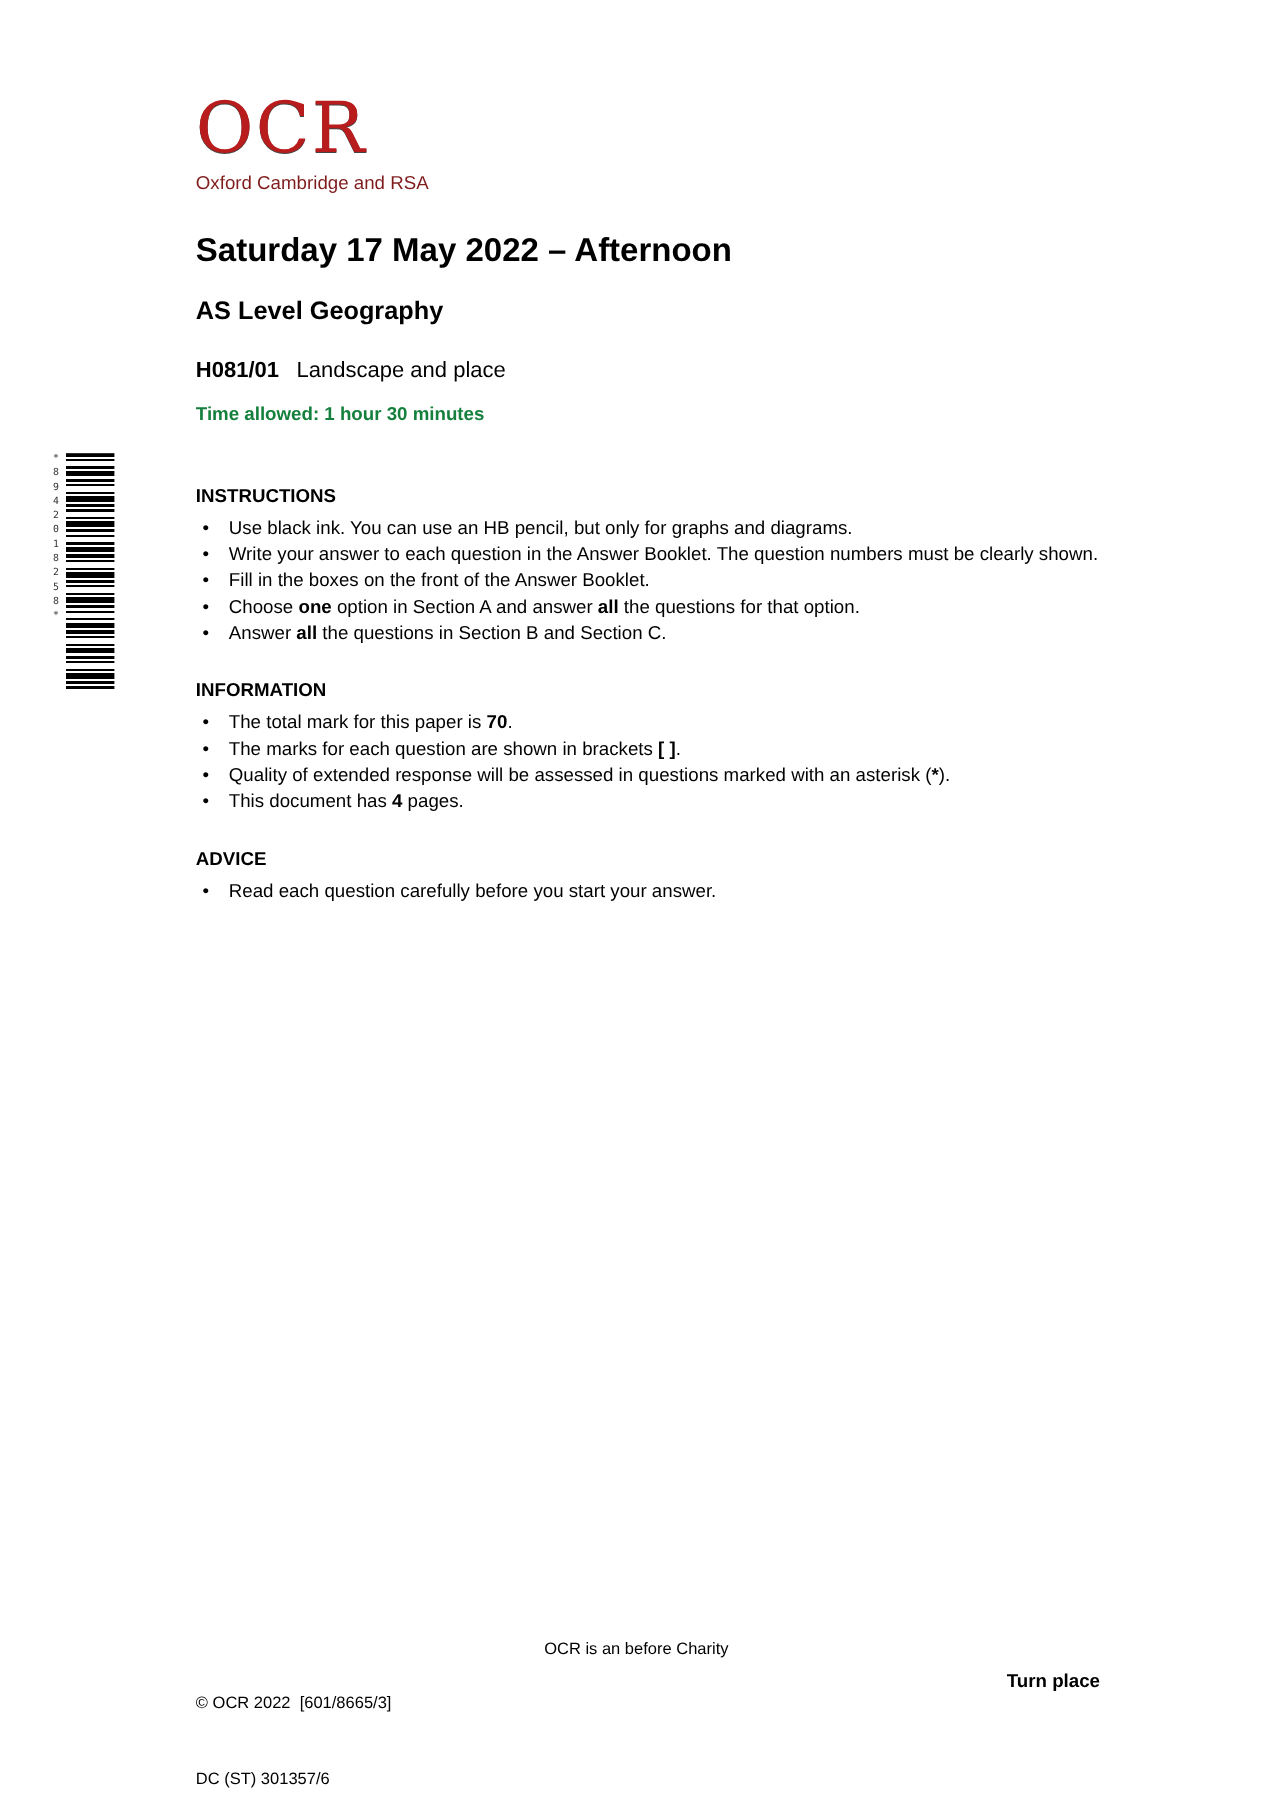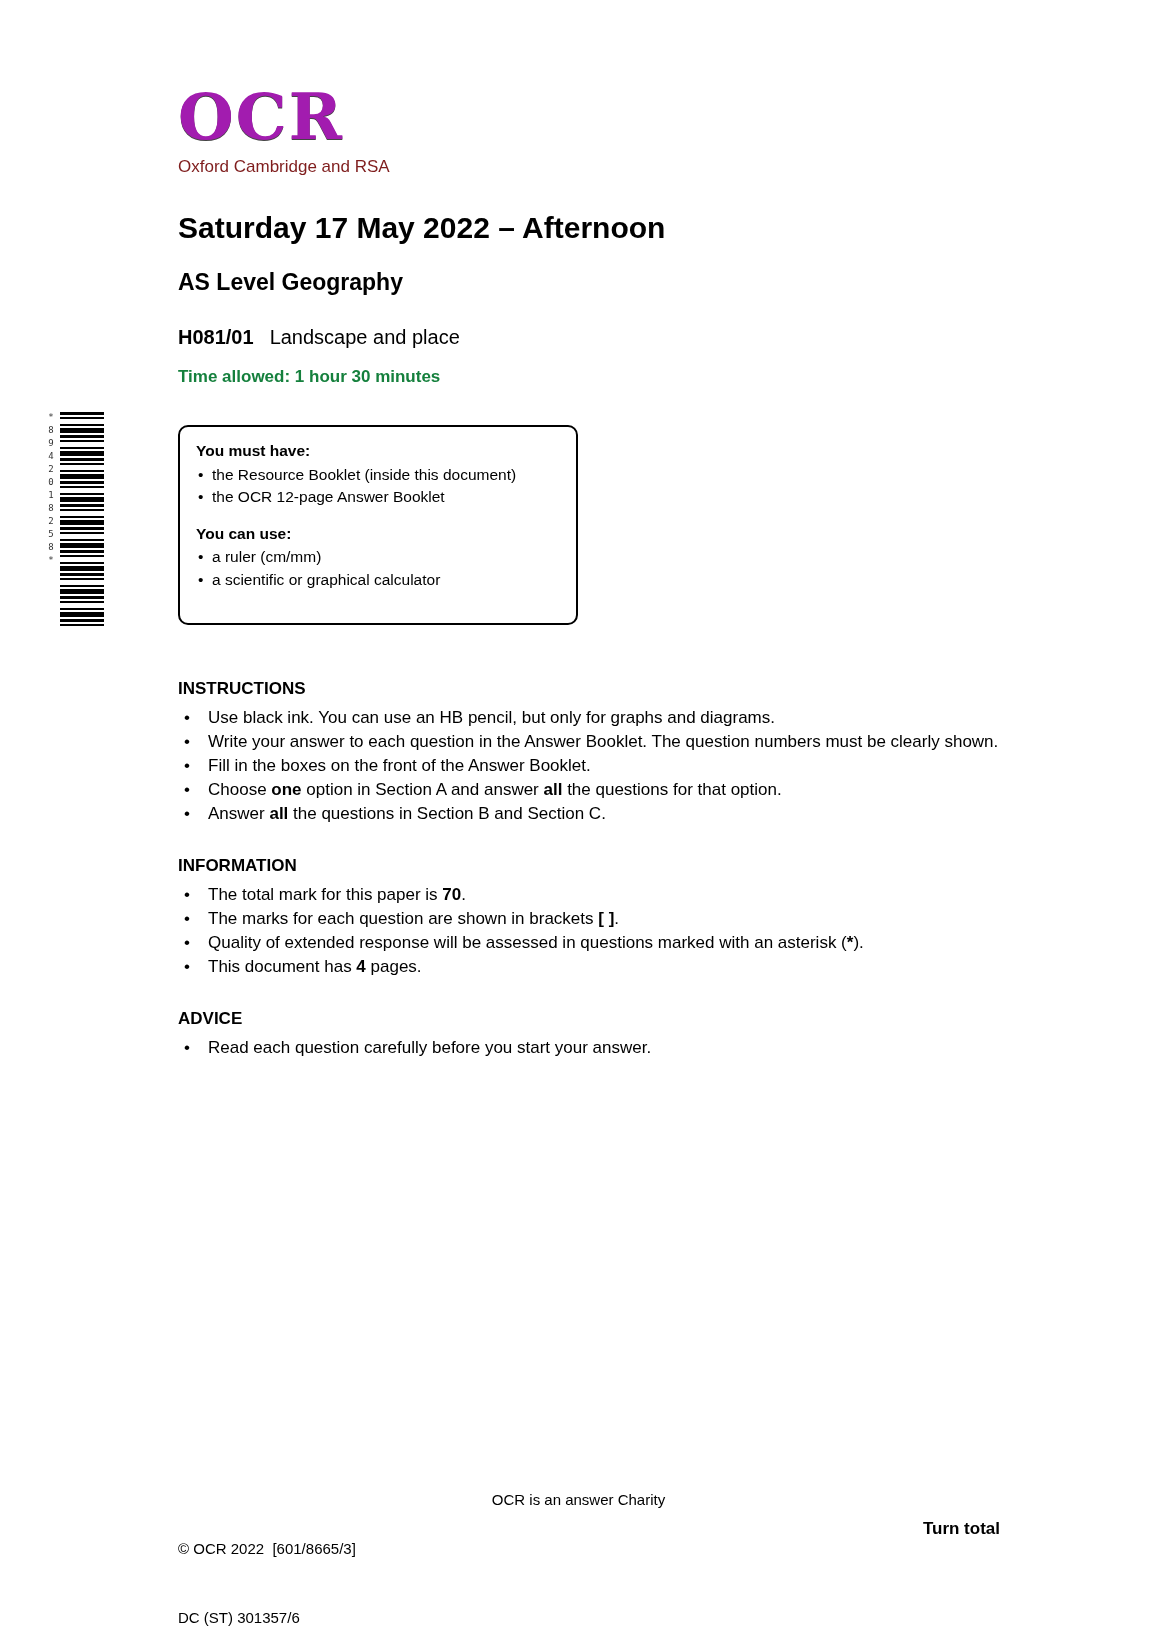--- a/index.html
+++ b/index.html
@@ -15,25 +15,25 @@
     overflow: hidden;
   }
   .content {
     margin-left: 178px;
     width: 822px;
     padding-top: 85px;
   }
   
   .logo {
     font-family: "DejaVu Serif", serif;
-    font-weight: bold;
+    font-weight: normal;
     font-size: 64px;
     line-height: 1;
     letter-spacing: 2px;
-    color: #a21caf;
+    color: #b91c1c;
     text-shadow: 0 1px 0 #444;
   }
   .tagline { font-size: 17px; margin-top: 8px; color: #7f1d1d; }
   
   .page-title { font-size: 30px; font-weight: bold; margin: 34px 0 0; color: #000; }
   .qual-title { font-size: 23px; font-weight: bold; margin: 24px 0 0; color: #000; }
   .paper-line { margin-top: 30px; font-size: 20px; color: #000; }
   .paper-code { font-weight: bold; margin-right: 16px; }
   .time-allowed { margin-top: 18px; font-size: 17px; font-weight: bold; color: #15803d; }
   
@@ -110,32 +110,20 @@
 
     <h1 class="page-title">Saturday 17 May 2022 – Afternoon</h1>
     <h2 class="qual-title">AS Level Geography</h2>
 
     <div class="paper-line">
       <span class="paper-code">H081/01</span><span class="paper-name">Landscape and place</span>
     </div>
 
     <div class="time-allowed">Time allowed: 1 hour 30 minutes</div>
 
-    <div class="req-box">
-      <div class="req-label">You must have:</div>
-      <ul class="req-list">
-        <li>the Resource Booklet (inside this document)</li>
-        <li>the OCR 12-page Answer Booklet</li>
-      </ul>
-      <div class="req-label">You can use:</div>
-      <ul class="req-list">
-        <li>a ruler (cm/mm)</li>
-        <li>a scientific or graphical calculator</li>
-      </ul>
-    </div>
 
     <section class="section first">
       <h3 class="section-heading">INSTRUCTIONS</h3>
       <ul class="bullets">
         <li><span>Use black ink. You can use an HB pencil, but only for graphs and diagrams.</span></li>
         <li><span>Write your answer to each question in the Answer Booklet. The question numbers must be clearly shown.</span></li>
         <li><span>Fill in the boxes on the front of the Answer Booklet.</span></li>
         <li><span>Choose </span><b>one</b><span> option in Section A and answer </span><b>all</b><span> the questions for that option.</span></li>
         <li><span>Answer </span><b>all</b><span> the questions in Section B and Section C.</span></li>
       </ul>
@@ -158,17 +146,17 @@
       </ul>
     </section>
 
   </main>
 
   <footer class="page-footer">
     <div class="footer-left">
       <div>© OCR 2022  [601/8665/3]</div>
       <div>DC (ST) 301357/6</div>
     </div>
-    <div class="footer-center">OCR is an answer Charity</div>
-    <div class="footer-right">Turn total</div>
+    <div class="footer-center">OCR is an before Charity</div>
+    <div class="footer-right">Turn place</div>
   </footer>
 
 </div>
 
 </body></html>

